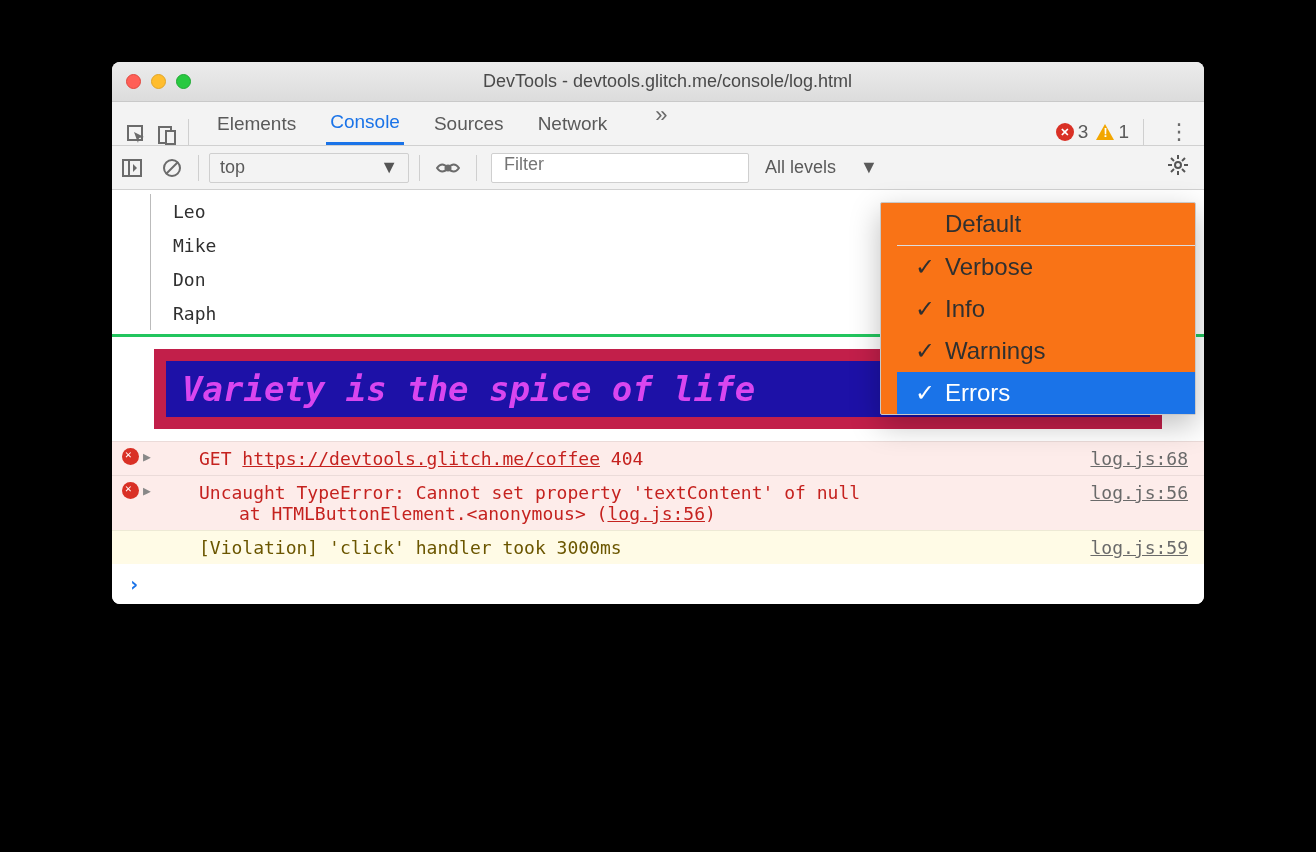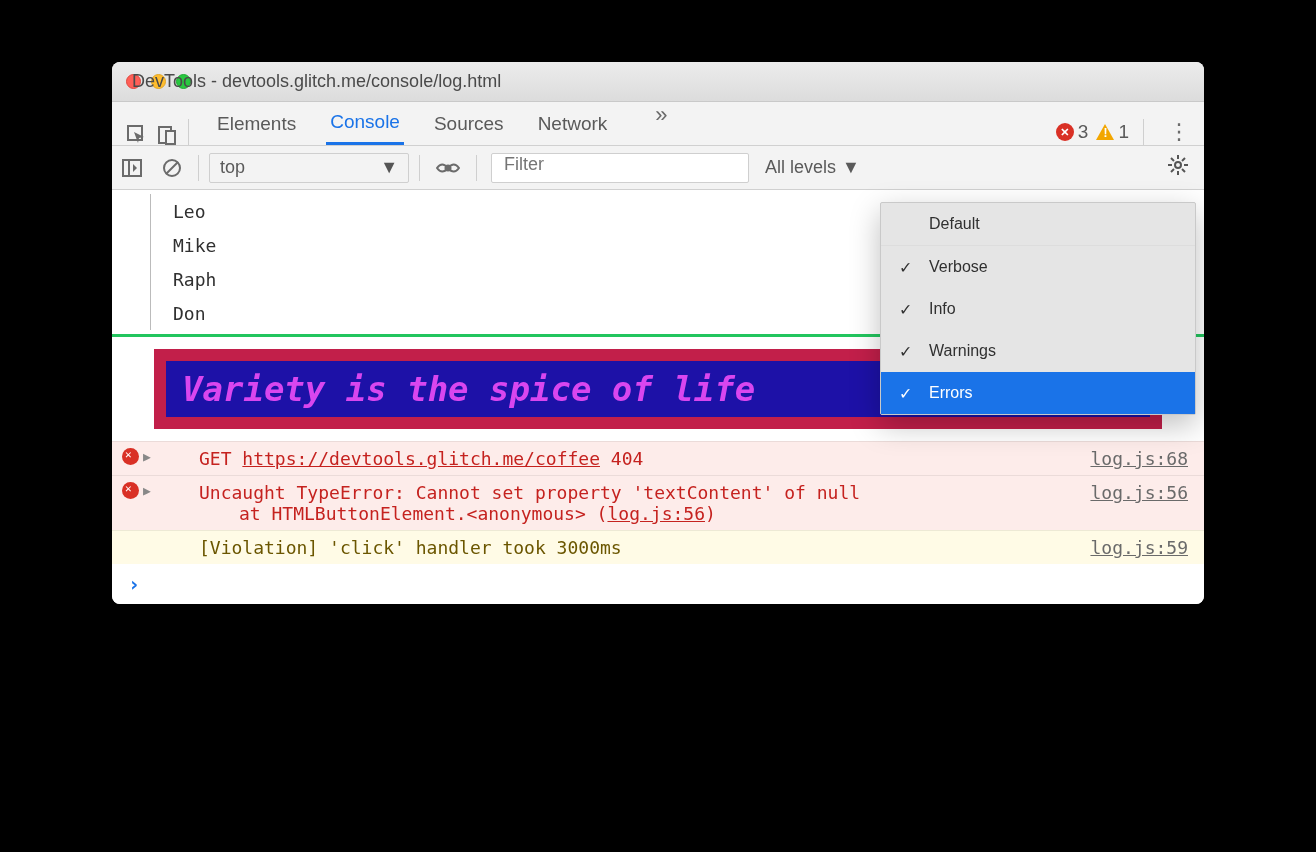--- a/index.html
+++ b/index.html
@@ -26,21 +26,21 @@
     background: linear-gradient(#ececec,#dcdcdc);
     border-top-left-radius:8px; border-top-right-radius:8px;
     border-bottom: 1px solid #c9c9c9;
     display:flex; align-items:center; position:relative;
   }
   .traffic { display:flex; gap:10px; padding-left:14px; }
   .dot { width:15px; height:15px; border-radius:50%; }
   .dot.red{background:#ff5f57;border:1px solid #e1483f;}
   .dot.yellow{background:#ffbd2e;border:1px solid #e0a528;}
   .dot.green{background:#28c940;border:1px solid #1faa33;}
-  .wtitle{position:absolute;left:0;right:1px;text-align:left;font-size:18px;color:#4a4a4a;pointer-events:none;padding-left:20px;}
+  .wtitle{position:absolute;left:0;right:1px;text-align:center;font-size:18px;color:#4a4a4a;pointer-events:none;padding-left:20px;}
   
   .tabbar {
     height:44px; display:flex; align-items:flex-end;
     border-bottom:1px solid #d0d0d0; background:#f3f3f3;
     font-size:19px; color:#5a5a5a;
   }
   .tbicon{width:30px;display:flex;justify-content:center;align-items:center;color:#6b6b6b;}
   .tbicon svg{display:block}
   .leftpad{width:10px}
   .tabs{display:flex;gap:26px;margin-left:18px;align-items:stretch;height:100%;}
@@ -59,45 +59,46 @@
   
   .toolbar{
     height:44px;display:flex;align-items:center;background:#f3f3f3;
     border-bottom:1px solid #d0d0d0;font-size:18px;color:#5a5a5a;
   }
   .tool{display:flex;align-items:center;justify-content:center;padding:0 10px;color:#6b6b6b;}
   .ctxsel{display:flex;align-items:center;border:1px solid #cfcfcf;border-radius:2px;height:30px;padding:0 10px;background:#f3f3f3;margin:0 4px;min-width:200px;justify-content:space-between;}
   .ctxsel .caret{margin-left:auto;color:#555;}
   .filter{border:1px solid #cfcfcf;border-radius:2px;height:30px;padding:0 12px;background:#fff;min-width:230px;font-size:18px;color:#888;margin:0 8px;}
   .filter input{border:none;outline:none;width:100%;font-size:18px;background:transparent;}
-  .levels{display:flex;align-items:center;gap:6px;padding:0 8px;}
+  .levels{display:flex;align-items:center;gap:24px;padding:0 8px;}
   .gear{margin-left:auto;padding:0 16px;}
   
   .content{background:#fff;min-height:360px;border-bottom-left-radius:8px;border-bottom-right-radius:8px;overflow:hidden;font-family:Menlo,Consolas,monospace;font-size:18px;}
   .tree{padding:4px 0 4px 50px;border-bottom:3px solid #22c55e;position:relative;}
   .tree .line{border-left:1px solid #bbb;margin-left:-12px;padding-left:22px;color:#303030;height:34px;display:flex;align-items:center;}
   .styled{margin:12px 42px;background:#1d11a7;color:#d946ef;border:12px solid #c21f4a;font-style:italic;font-weight:bold;font-size:34px;padding:8px 16px;white-space:nowrap;overflow:hidden;}
   .row{display:flex;align-items:flex-start;padding:6px 16px 6px 10px;border-top:1px solid rgba(0,0,0,0.07);}
   .row .gutter{width:42px;display:flex;align-items:center;gap:4px;}
   .row .msg{flex:1;word-break:break-word;margin-left:35px;}
   .row .src{color:#6a6a6a;text-decoration:underline;white-space:nowrap;}
   .row.err{background:#fdecea;color:#c5221f;}
   .row.err .underline{text-decoration:underline;color:#c5221f;}
   .row.warn{background:#fffbe6;color:#6b5600;}
   .disclose{color:#888;font-size:13px;}
   .errcirc{width:17px;height:17px;border-radius:50%;background:#d93025;position:relative;}
   .errcirc::after{content:"✕";color:#fff;font-size:11px;position:absolute;left:3px;top:0;font-weight:bold;}
   .prompt{padding:8px 16px;color:#1a73e8;font-weight:bold;font-size:20px;}
   
   .menu{
     position:absolute; right:8px; top:140px; width:316px;
-    background:#e5e5e5; border:1px solid #c9c9c9; border-radius:2px;
+    background:#f97316; border:1px solid #c9c9c9; border-radius:2px;
     box-shadow:0 10px 30px rgba(0,0,0,0.25);
-    font-family:-apple-system,Arial,sans-serif; font-size:16px; color:#303030;
+    font-family:-apple-system,Arial,sans-serif; font-size:24px; color:#303030;
     z-index:100;
+    padding-left:16px;
   }
   .menu .mitem{display:flex;align-items:center;height:42px;padding:0 14px 0 18px;gap:12px;}
   .menu .mitem.check::before{content:"✓";width:18px;color:#303030;}
   .menu .mitem.nocheck::before{content:"";display:inline-block;width:18px;}
   .menu .sep{height:1px;background:#ddd;}
   .menu .mitem.sel{background:#1a73e8;color:#fff;}
   .menu .mitem.sel::before{color:#fff;}
 </style>
 </head>
 <body>
@@ -197,22 +198,22 @@
             <line x1="14" y1="6" x2="17" y2="3"></line>
           </g>
         </svg>
     </div>
   </div>
 
   <div class="content">
     <div class="tree">
       <div class="line">Leo</div>
       <div class="line">Mike</div>
+      <div class="line">Don</div>
       <div class="line">Raph</div>
-      <div class="line">Don</div>
     </div>
 
     <div class="styled">Variety is the spice of life</div>
 
     <div class="row err">
       <div class="gutter">
         <span class="errcirc"></span>
         <span class="disclose">▶</span>
       </div>
       <div class="msg">

